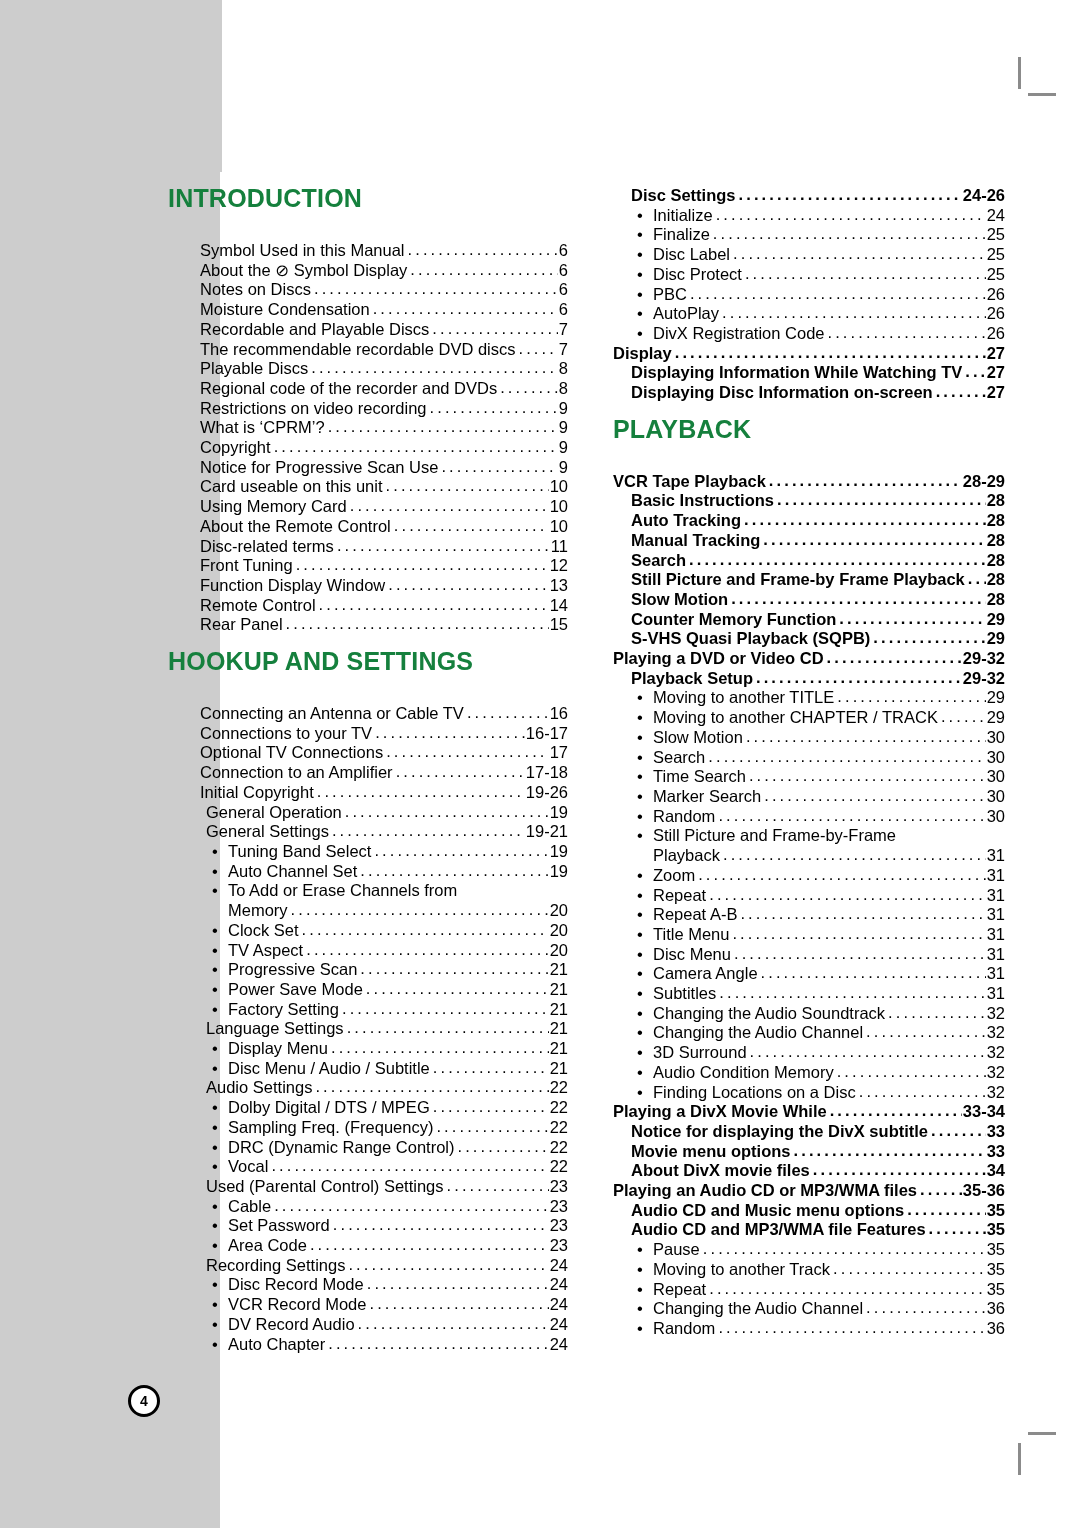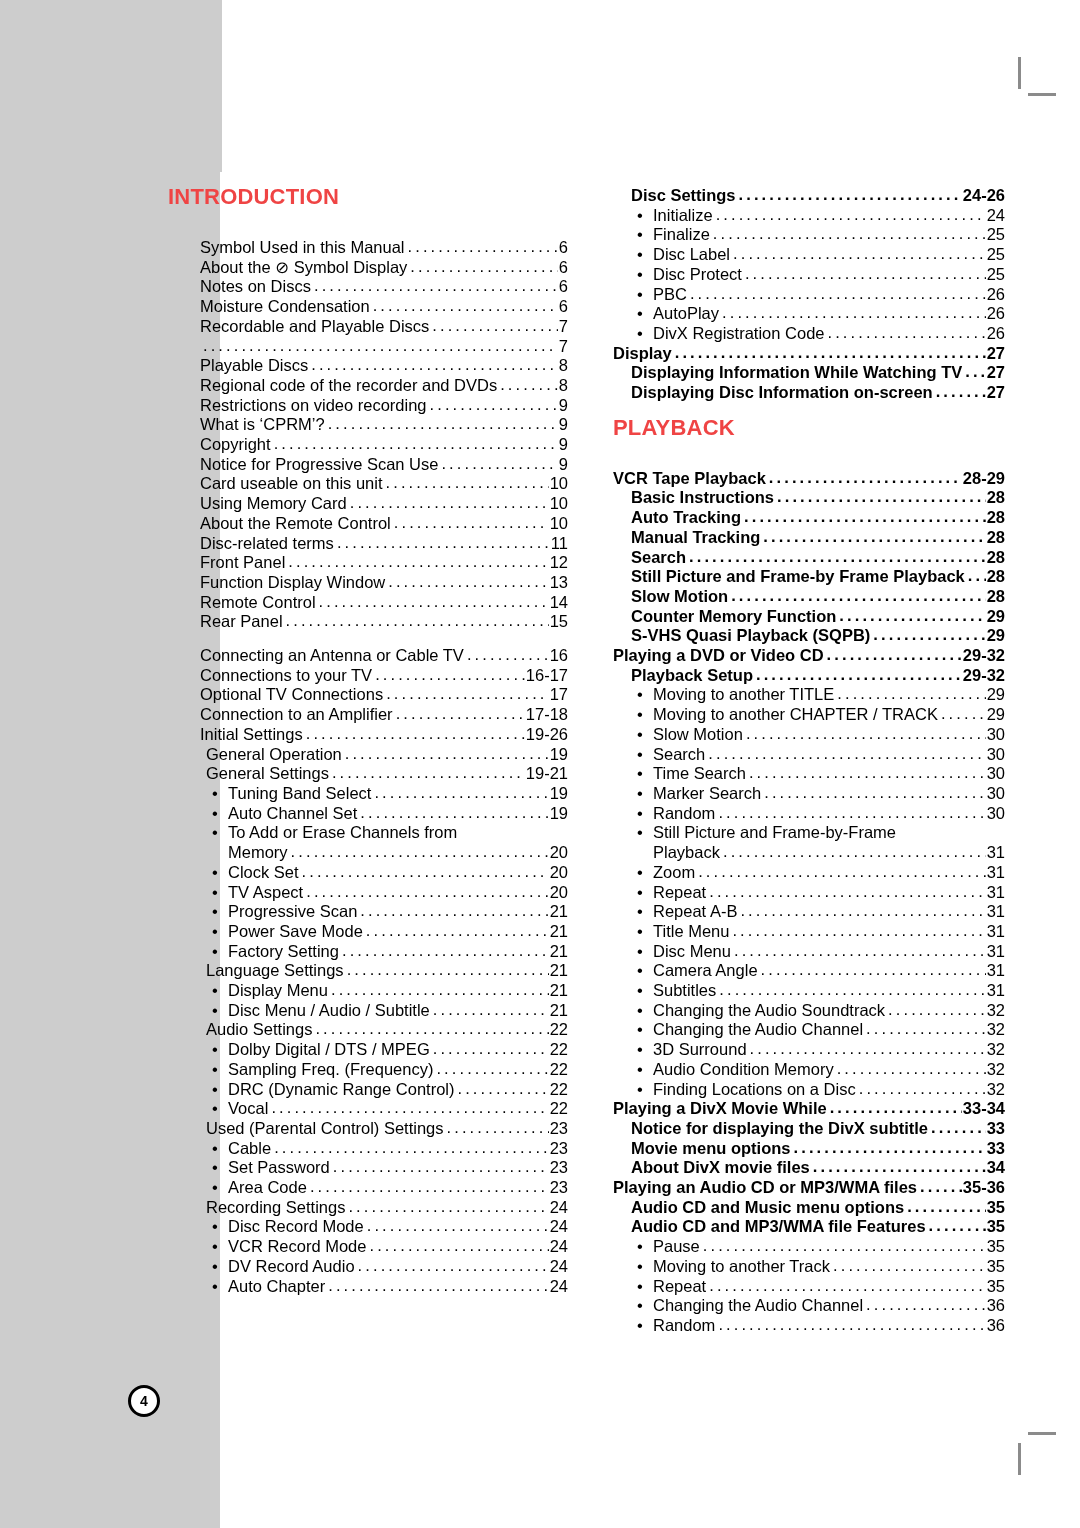--- a/index.html
+++ b/index.html
@@ -80,23 +80,23 @@
   
   .col {
     position: absolute;
     top: 186px;
   }
   .col-left  { left: 168px; width: 400px; }
   .col-right { left: 613px; width: 392px; }
 
   
   .section-title {
-    font-size: 22px;
+    font-size: 25px;
     font-weight: bold;
-    color: #ef4444;
+    color: #15803d;
     letter-spacing: 0.2px;
     margin: 0 0 30px 0;
     line-height: 1;
   }
 
   
   .toc-row {
     display: flex;
     align-items: baseline;
     font-size: 16.5px;
@@ -174,20 +174,21 @@
         <span class="toc-label">Moisture Condensation</span>
         <span class="toc-dots">..........................................................................................</span>
         <span class="toc-page">6</span>
       </div>
       <div class="toc-row lvl1">
         <span class="toc-label">Recordable and Playable Discs</span>
         <span class="toc-dots">..........................................................................................</span>
         <span class="toc-page">7</span>
       </div>
       <div class="toc-row lvl1">
+        <span class="toc-label">The recommendable recordable DVD discs</span>
         <span class="toc-dots">..........................................................................................</span>
         <span class="toc-page">7</span>
       </div>
       <div class="toc-row lvl1">
         <span class="toc-label">Playable Discs</span>
         <span class="toc-dots">..........................................................................................</span>
         <span class="toc-page">8</span>
       </div>
       <div class="toc-row lvl1">
         <span class="toc-label">Regional code of the recorder and DVDs</span>
@@ -228,40 +229,41 @@
         <span class="toc-label">About the Remote Control</span>
         <span class="toc-dots">..........................................................................................</span>
         <span class="toc-page">10</span>
       </div>
       <div class="toc-row lvl1">
         <span class="toc-label">Disc-related terms</span>
         <span class="toc-dots">..........................................................................................</span>
         <span class="toc-page">11</span>
       </div>
       <div class="toc-row lvl1">
-        <span class="toc-label">Front Panel</span>
+        <span class="toc-label">Front Tuning</span>
         <span class="toc-dots">..........................................................................................</span>
         <span class="toc-page">12</span>
       </div>
       <div class="toc-row lvl1">
         <span class="toc-label">Function Display Window</span>
         <span class="toc-dots">..........................................................................................</span>
         <span class="toc-page">13</span>
       </div>
       <div class="toc-row lvl1">
         <span class="toc-label">Remote Control</span>
         <span class="toc-dots">..........................................................................................</span>
         <span class="toc-page">14</span>
       </div>
       <div class="toc-row lvl1">
         <span class="toc-label">Rear Panel</span>
         <span class="toc-dots">..........................................................................................</span>
         <span class="toc-page">15</span>
       </div>
       <div class="gap-md"></div>
+      <div class="section-title">HOOKUP AND SETTINGS</div>
       <div class="toc-row lvl1">
         <span class="toc-label">Connecting an Antenna or Cable TV</span>
         <span class="toc-dots">..........................................................................................</span>
         <span class="toc-page">16</span>
       </div>
       <div class="toc-row lvl1">
         <span class="toc-label">Connections to your TV</span>
         <span class="toc-dots">..........................................................................................</span>
         <span class="toc-page">16-17</span>
       </div>
@@ -269,21 +271,21 @@
         <span class="toc-label">Optional TV Connections</span>
         <span class="toc-dots">..........................................................................................</span>
         <span class="toc-page">17</span>
       </div>
       <div class="toc-row lvl1">
         <span class="toc-label">Connection to an Amplifier</span>
         <span class="toc-dots">..........................................................................................</span>
         <span class="toc-page">17-18</span>
       </div>
       <div class="toc-row lvl1">
-        <span class="toc-label">Initial Settings</span>
+        <span class="toc-label">Initial Copyright</span>
         <span class="toc-dots">..........................................................................................</span>
         <span class="toc-page">19-26</span>
       </div>
       <div class="toc-row lvl2">
         <span class="toc-label">General Operation</span>
         <span class="toc-dots">..........................................................................................</span>
         <span class="toc-page">19</span>
       </div>
       <div class="toc-row lvl2">
         <span class="toc-label">General Settings</span>

